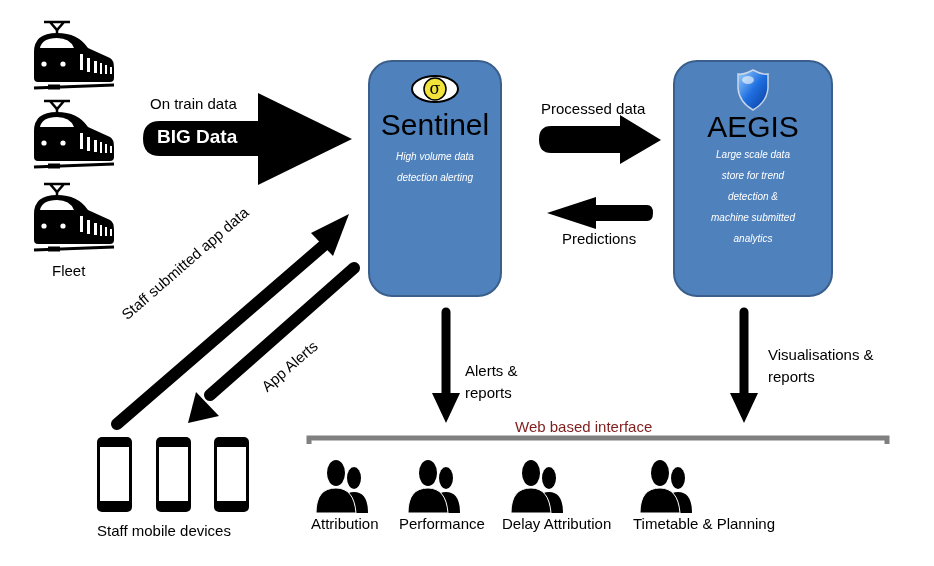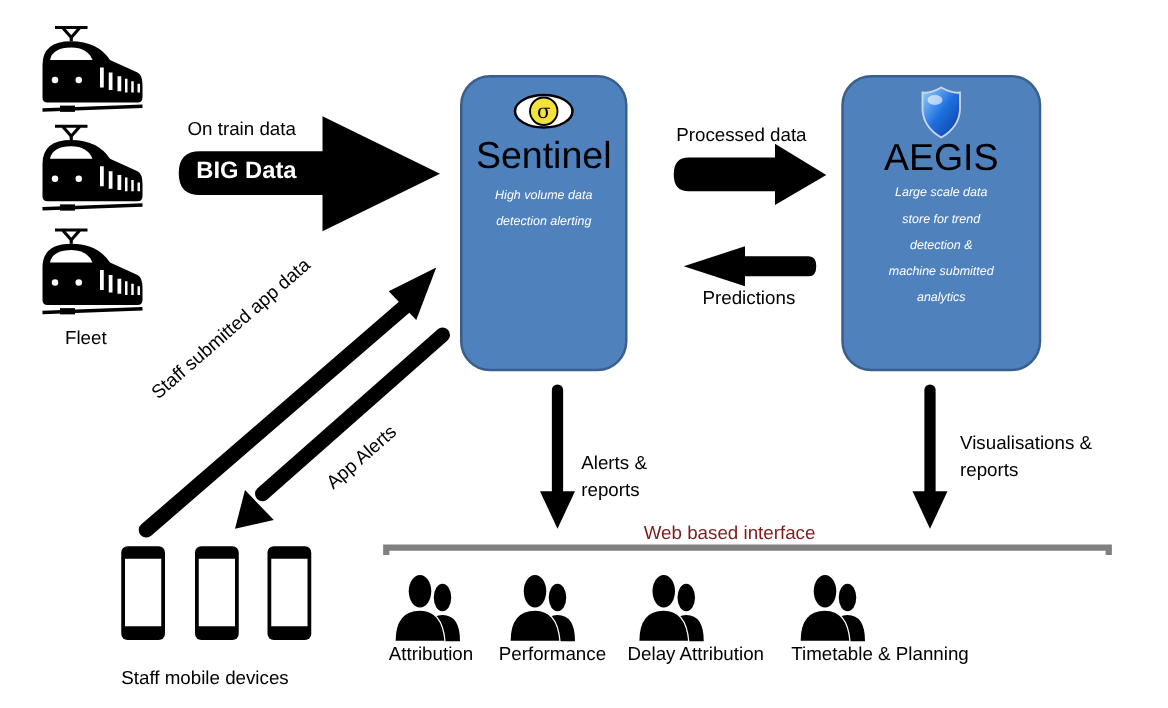--- a/index.html
+++ b/index.html
@@ -142,13 +142,13 @@
   <div>reports</div>
 </div>
 
 <div class="abs" style="left:515px; top:418px; font-size:15px; color:#7f1d1d;">Web based interface</div>
 
 <div class="abs lbl" style="left:311px; top:515px;">Attribution</div>
 <div class="abs lbl" style="left:399px; top:515px;">Performance</div>
 <div class="abs lbl" style="left:502px; top:515px;">Delay Attribution</div>
 <div class="abs lbl" style="left:633px; top:515px;">Timetable &amp; Planning</div>
 
-<div class="abs lbl" style="left:97px; top:534px;">Staff mobile devices</div>
+<div class="abs lbl" style="left:97px; top:522px;">Staff mobile devices</div>
 
 </body></html>

